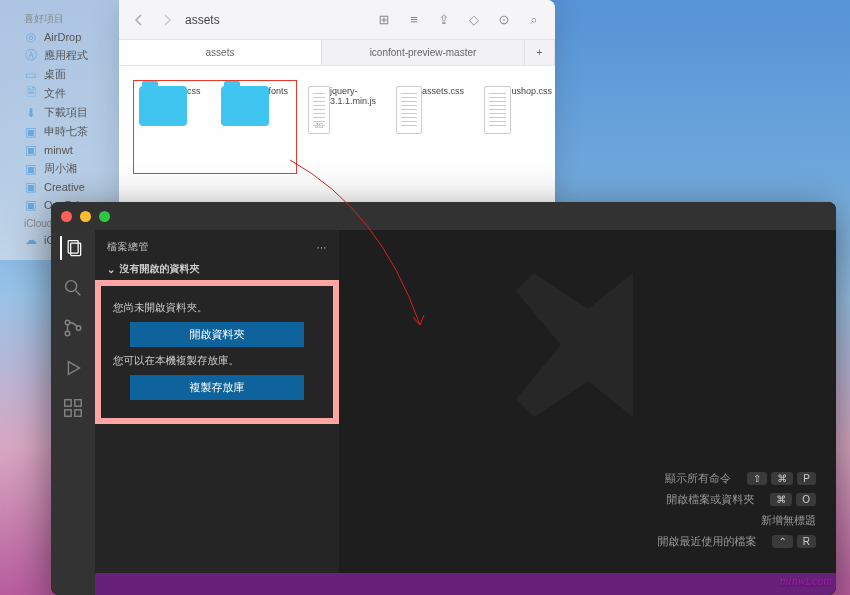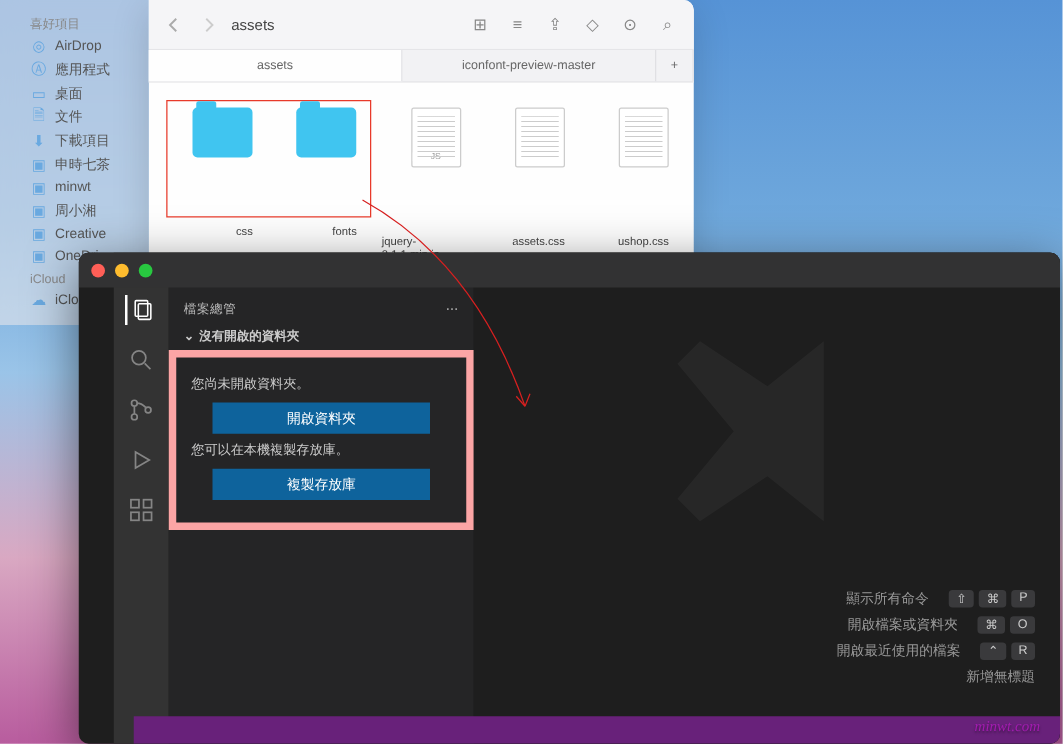--- a/index.html
+++ b/index.html
@@ -16,29 +16,29 @@
 .finder-toolbar { height: 40px; background: #f5f5f7; border-bottom: 1px solid #e5e5e8; display: flex; align-items: center; padding: 0 10px; gap: 8px; color: #888; border-radius: 0 8px 0 0; }
 .finder-toolbar .nav-btn { width: 20px; height: 20px; display: flex; align-items: center; justify-content: center; color: #aaa; }
 .finder-toolbar .title { font-size: 12px; color: #444; margin-right: auto; }
 .finder-toolbar .tb-icon { width: 22px; height: 20px; display: flex; align-items: center; justify-content: center; color: #888; font-size: 13px; }
 .finder-tabs { height: 26px; background: #f2f2f4; border-bottom: 1px solid #e5e5e8; display: flex; font-size: 10px; color: #666; }
 .finder-tab { flex: 1; display: flex; align-items: center; justify-content: center; border-right: 1px solid #e0e0e3; }
 .finder-tab.active { background: #fefefe; }
 .finder-tab.plus { flex: 0 0 30px; }
 .finder-content { padding: 20px 20px; display: flex; gap: 20px; position: relative; }
 .red-box { position: absolute; left: 14px; top: 14px; width: 164px; height: 94px; border: 1px solid #e83a2a; }
-.file-item { display: flex; flex-direction: column; align-items: flex-end; width: 68px; font-size: 9px; color: #444; gap: 46px; }
+.file-item { display: flex; flex-direction: row; align-items: flex-start; width: 68px; font-size: 9px; color: #444; }
 .file-item .folder-ico { width: 48px; height: 40px; background: #40c5f0; border-radius: 4px; position: relative; margin-bottom: 8px; }
 .file-item .folder-ico::before { content: ""; position: absolute; top: -5px; left: 3px; width: 16px; height: 6px; background: #40c5f0; border-radius: 2px 2px 0 0; }
 .file-item .doc-ico { width: 40px; height: 48px; background: #fff; border: 1px solid #ccc; border-radius: 2px; margin-bottom: 8px; position: relative; overflow: hidden; }
 .file-item .doc-ico::after { content: ""; position: absolute; top: 6px; left: 4px; right: 4px; height: 34px; background: repeating-linear-gradient(#ccc 0 1px, transparent 1px 4px); }
 .file-item .doc-ico.js::before { content: "JS"; position: absolute; bottom: 4px; left: 0; right: 0; text-align: center; font-size: 7px; color: #999; background: #fff; }
 
 
-.vscode { position: absolute; left: 63px; top: 202px; width: 785px; height: 393px; background: #1e1e1e; border-radius: 8px; box-shadow: 0 10px 40px rgba(0,0,0,0.5); display: flex; overflow: hidden; padding-left: 28px; }
+.vscode { position: absolute; left: 51px; top: 202px; width: 785px; height: 393px; background: #1e1e1e; border-radius: 8px; box-shadow: 0 10px 40px rgba(0,0,0,0.5); display: flex; overflow: hidden; }
 .vscode-titlebar { position: absolute; top: 0; left: 0; right: 0; height: 28px; background: #323233; display: flex; align-items: center; padding: 0 10px; gap: 8px; z-index: 3; }
 .traffic { display: flex; gap: 8px; }
 .traffic span { width: 11px; height: 11px; border-radius: 50%; }
 .traffic .r { background: #ff5f57; } .traffic .y { background: #febc2e; } .traffic .g { background: #28c840; }
 .activity-bar { width: 44px; background: #333333; padding-top: 34px; display: flex; flex-direction: column; align-items: center; gap: 16px; }
 .activity-bar .ai { width: 24px; height: 24px; display: flex; align-items: center; justify-content: center; color: #858585; }
 .activity-bar .ai.active { color: #fff; border-left: 2px solid #fff; margin-left: -2px; padding-left: 2px; }
 .side-panel { width: 244px; background: #252526; padding-top: 34px; font-size: 11px; color: #ccc; }
 .side-panel .panel-title { font-size: 10px; color: #bbb; padding: 4px 12px; letter-spacing: 0.5px; display: flex; justify-content: space-between; align-items: center; }
 .side-panel .sub-title { font-size: 10px; color: #ccc; padding: 4px 12px; font-weight: bold; display: flex; align-items: center; gap: 4px; }
@@ -240,27 +240,27 @@
           </span>
         </div>
       <div class="row">
           <span>開啟檔案或資料夾</span>
           <span class="keys">
             <span class="key">⌘</span>
             <span class="key">O</span>
           </span>
         </div>
       <div class="row">
+          <span>新增無標題</span>
+        </div>
+      <div class="row">
           <span>開啟最近使用的檔案</span>
           <span class="keys">
             <span class="key">⌃</span>
             <span class="key">R</span>
           </span>
         </div>
-      <div class="row">
-          <span>新增無標題</span>
-        </div>
     </div>
   </div>
   <div class="status-bar"></div>
 </div>
 
 <div class="watermark">minwt.com</div>
 
 </body></html>

